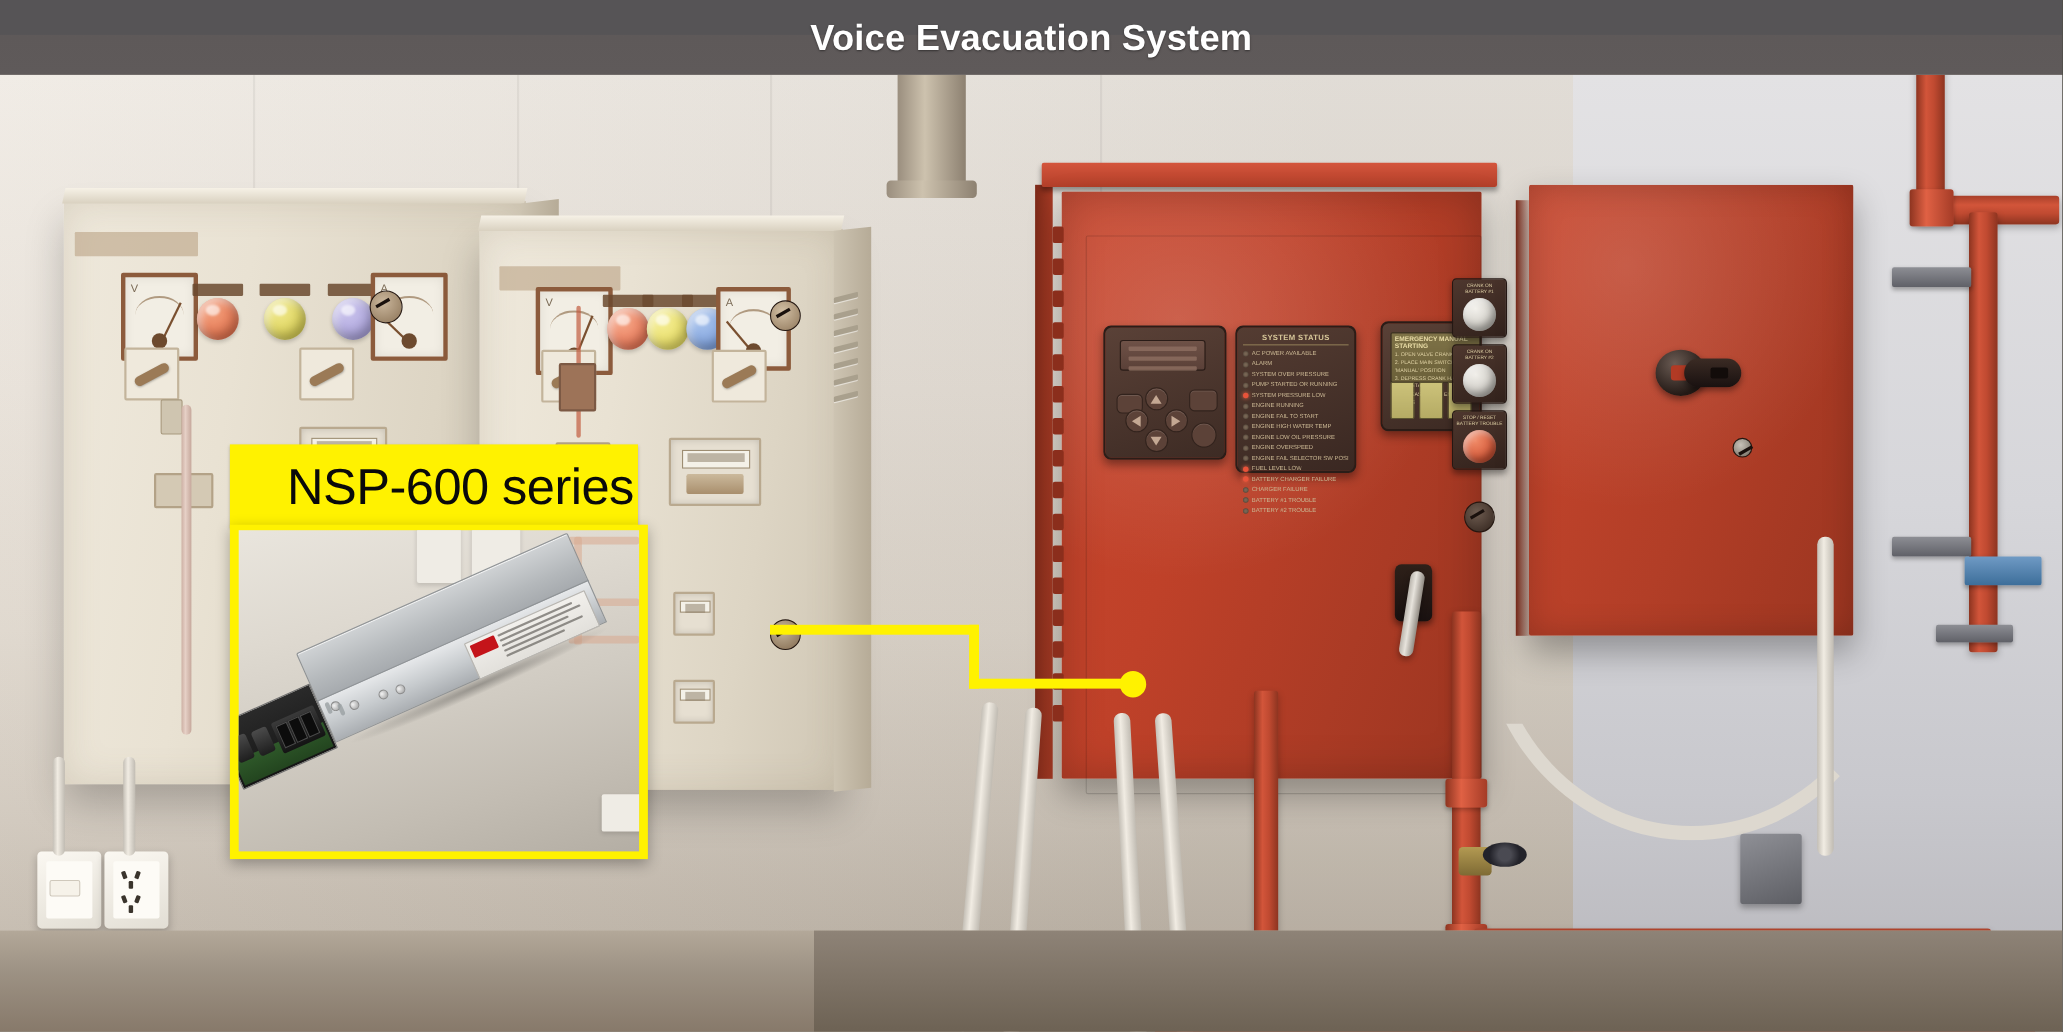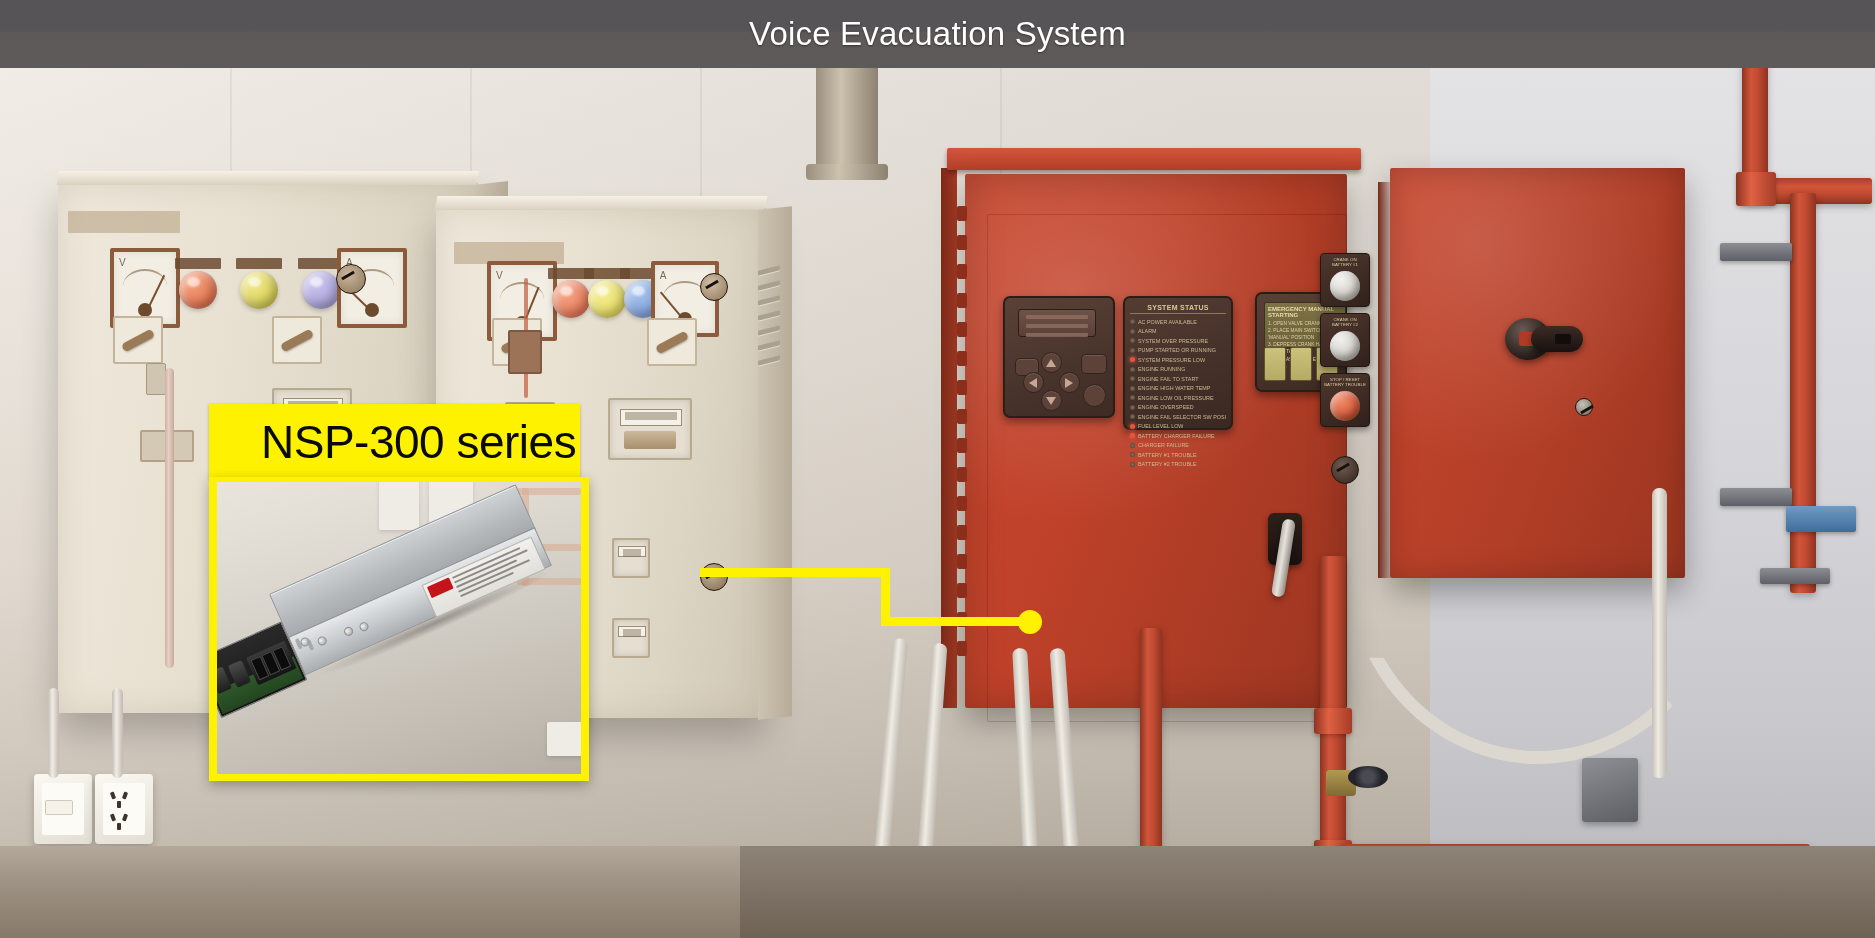--- a/index.html
+++ b/index.html
@@ -11,21 +11,21 @@
     background:#b9b2a8;
   }
 
   
   #titlebar{
     position:absolute;left:0;top:0;width:1875px;height:68px;
     background:linear-gradient(180deg,#565456 0%,#565456 46%,#5e5959 47%,#5f5a5a 100%);
     display:flex;align-items:center;justify-content:center;z-index:60;
   }
   #titlebar .t{
-    color:#ffffff;font-size:33px;font-weight:normal;letter-spacing:.2px;
+    color:#ffffff;font-size:33px;font-weight:bold;letter-spacing:.2px;
     text-shadow:0 1px 2px rgba(0,0,0,.45);
     font-family:"Liberation Sans",sans-serif;
   }
 
   
   #photo{position:absolute;left:0;top:68px;width:1875px;height:870px;overflow:hidden;}
 
   
   .wall{position:absolute;inset:0;
     background:
@@ -620,21 +620,21 @@
     <div class="floor-dark"></div>
 
     <div id="callout">
 
       <div class="cl-line" style="left:700px;top:500px;width:190px;height:9px;"></div>
       <div class="cl-line" style="left:881px;top:500px;width:9px;height:58px;"></div>
       <div class="cl-line" style="left:881px;top:549px;width:150px;height:9px;"></div>
       <div class="cl-dot" style="left:1018px;top:542px;"></div>
 
       <div class="cl-label" style="left:209px;top:336px;width:371px;height:76px;">
-        <span>NSP-300 series</span>
+        <span>NSP-600 series</span>
       </div>
 
       <div class="cl-frame" style="left:209px;top:409px;width:380px;height:304px;"></div>
       <div class="cl-img" style="left:217px;top:414px;width:364px;height:292px;">
 
         <div class="bgplug" style="left:162px;top:-4px;width:40px;height:52px;"></div>
         <div class="bgplug" style="left:212px;top:-4px;width:44px;height:54px;"></div>
         <div class="bgline" style="left:300px;top:6px;width:64px;height:7px;"></div>
         <div class="bgline" style="left:300px;top:62px;width:64px;height:7px;"></div>
         <div class="bgline" style="left:300px;top:96px;width:64px;height:7px;"></div>

